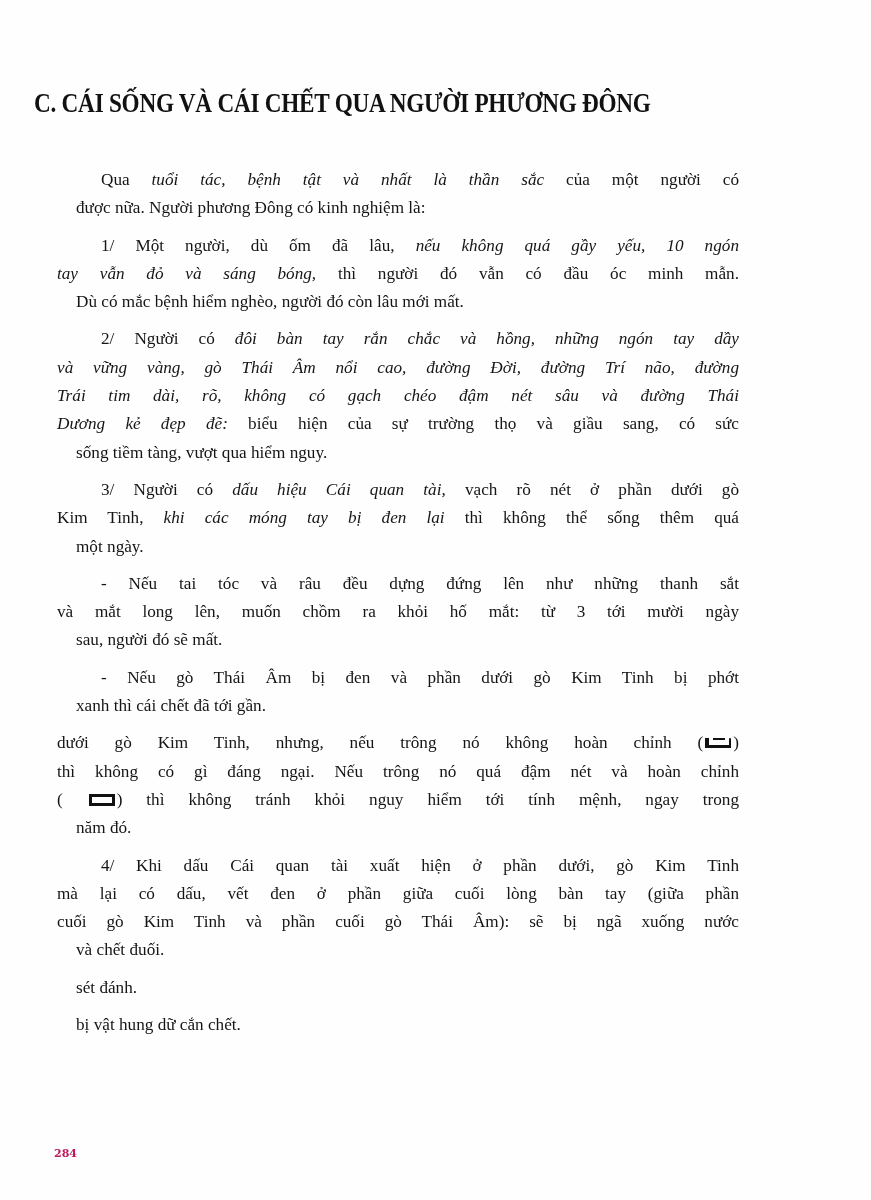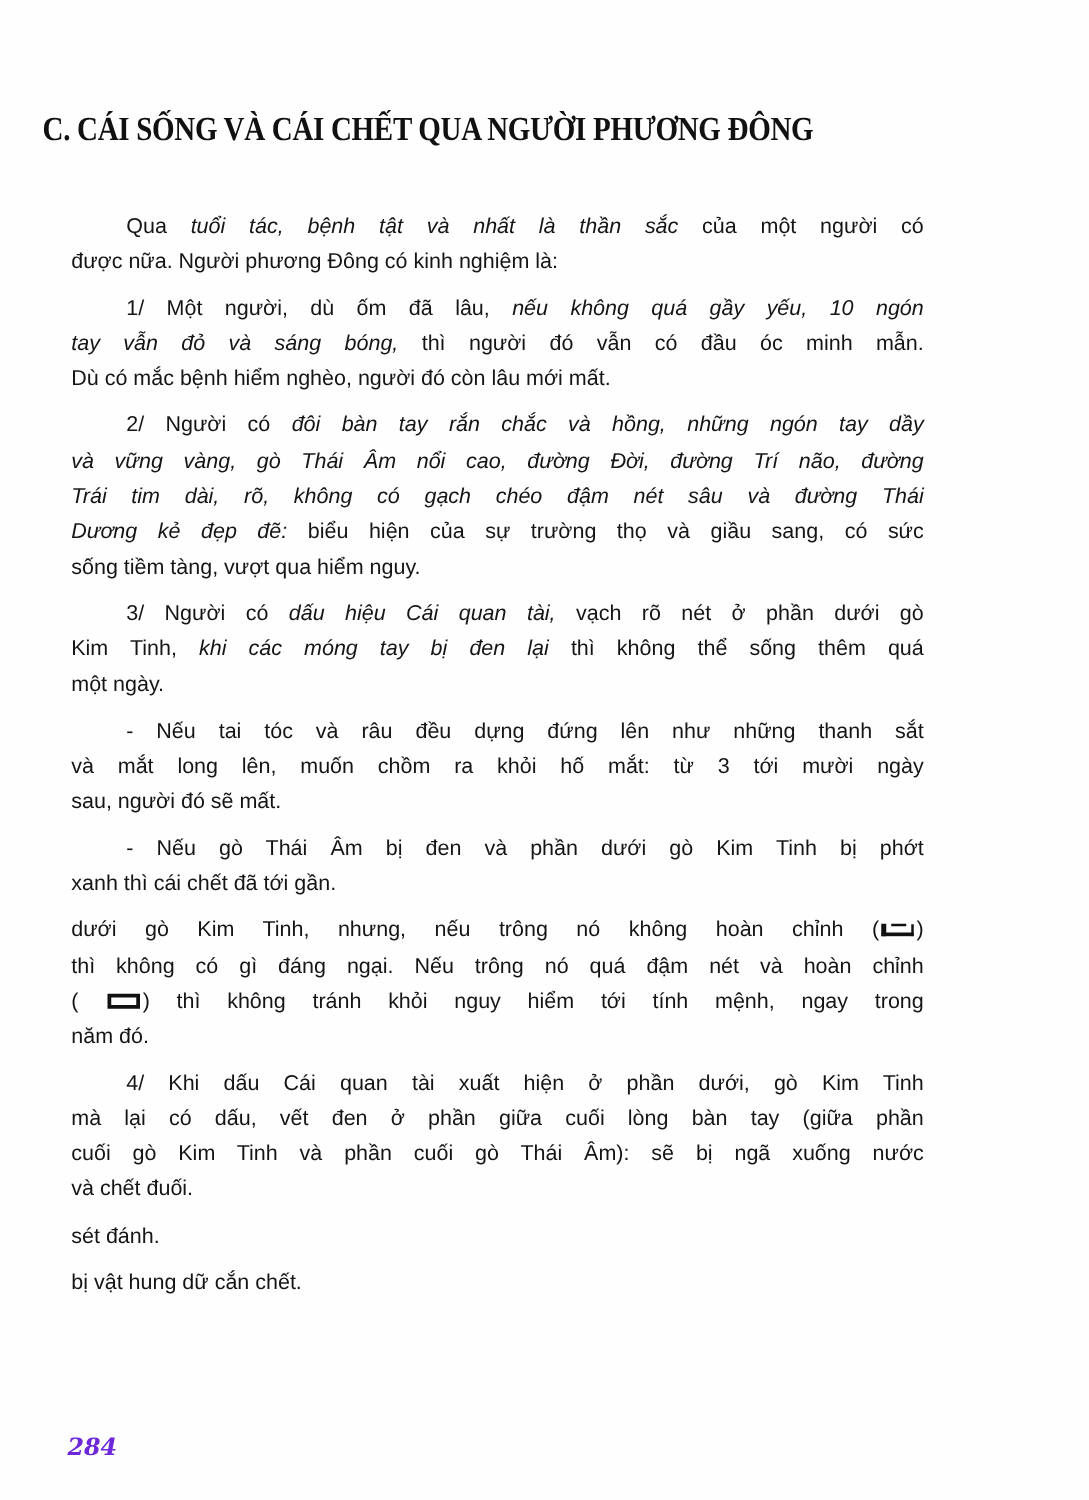--- a/index.html
+++ b/index.html
@@ -6,25 +6,25 @@
     body { width: 871px; height: 1200px; position: relative; overflow: hidden; color: #111; }
     .page { position: absolute; left: 0; top: 0; width: 871px; height: 1200px; background: #fefefe; }
     .title {
       position: absolute; left: 34px; top: 88px; width: 720px;
       font-family: "Liberation Serif", serif; font-weight: bold;
       font-size: 27px; letter-spacing: -0.3px; transform: scaleX(0.86); transform-origin: left center;
       white-space: nowrap; color: #111;
     }
     .body-text {
       position: absolute; left: 57px; top: 166px; width: 682px;
-      font-family: Liberation Sans, sans-serif; font-size: 17.2px; line-height: 28.3px; color: #151515;
+      font-family: Liberation Serif, serif; font-size: 17.2px; line-height: 28.3px; color: #151515;
     }
     .para { margin: 0 0 9px 0; }
     .line { display: block; text-align: justify; text-align-last: justify; white-space: nowrap; height: 28.3px; }
-    .line.last { text-align-last: left; }
+    .line.last { text-align-last: left; margin-left: 19px; }
     .line.indent { padding-left: 44px; }
     .line span.seg { }
     .it { font-style: italic; }
     .sym {
       display: inline-block; width: 30px; height: 12px; vertical-align: -1px; position: relative;
     }
     .sym.partial::before {
       content: ""; position: absolute; left: 2px; top: 1px; width: 4px; height: 10px; background: #111;
     }
     .sym.partial::after {
@@ -32,21 +32,21 @@
       border-bottom: 3px solid #111; border-right: 2px solid #111; box-sizing: border-box;
       clip-path: polygon(0 0, 100% 0, 100% 100%, 0 100%);
     }
     .sym.partial .dash { position: absolute; left: 10px; width: 12px; top: 1px; height: 2px; background: #111; }
     .sym.full::before {
       content: ""; position: absolute; left: 2px; right: 2px; top: 0px; bottom: 0px;
       border: 3px solid #111; box-sizing: border-box;
     }
     .page-number {
       position: absolute; left: 54px; top: 1147px;
-      font-family: "DejaVu Serif", serif; font-size: 19px; font-weight: bold; color: #6d28d9; font-style: italic;
+      font-family: "DejaVu Serif", serif; font-size: 11px; font-weight: bold; color: #be185d;
     }
   </style>
 </head>
 <body>
 
 <div class="page">
   <div class="title">C. CÁI SỐNG VÀ CÁI CHẾT QUA NGƯỜI PHƯƠNG ĐÔNG</div>
   <div class="body-text" id="body">
       <div class="para">
         <span class="line indent"><span class="seg">Qua </span><span class="seg it">tuổi tác, bệnh tật và nhất là thần sắc</span><span class="seg"> của một người có</span></span>

